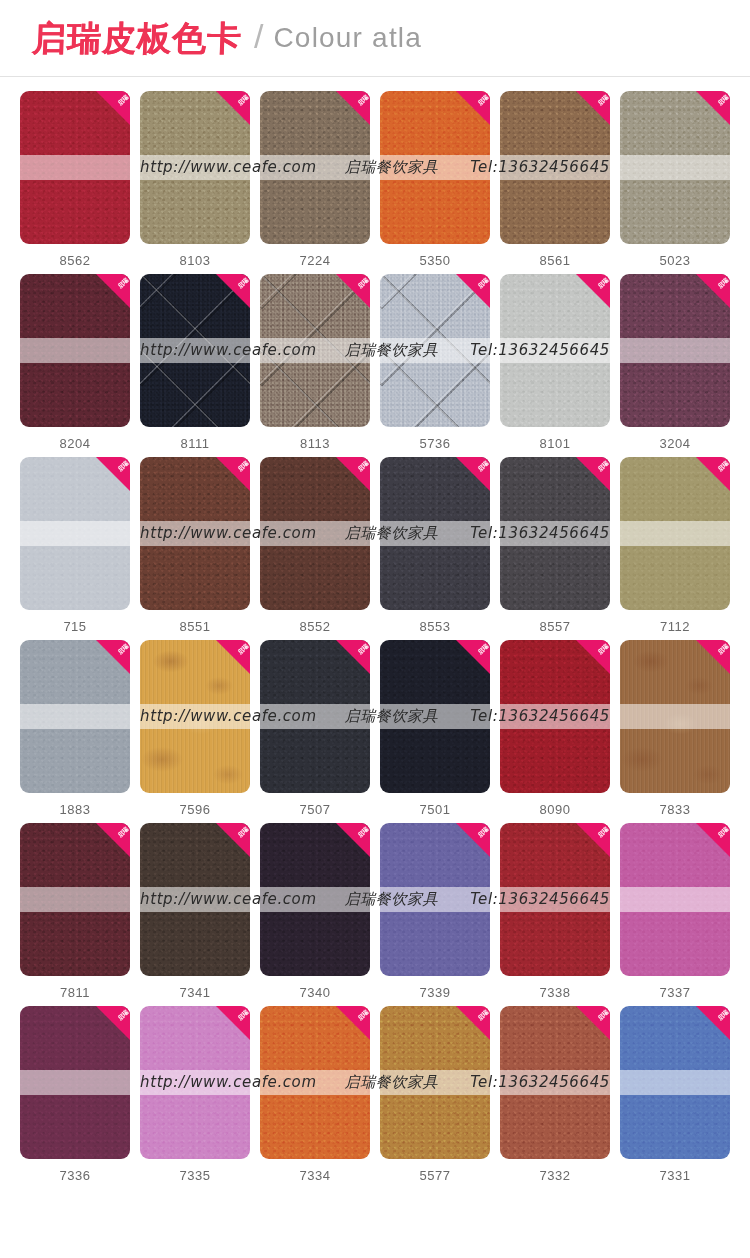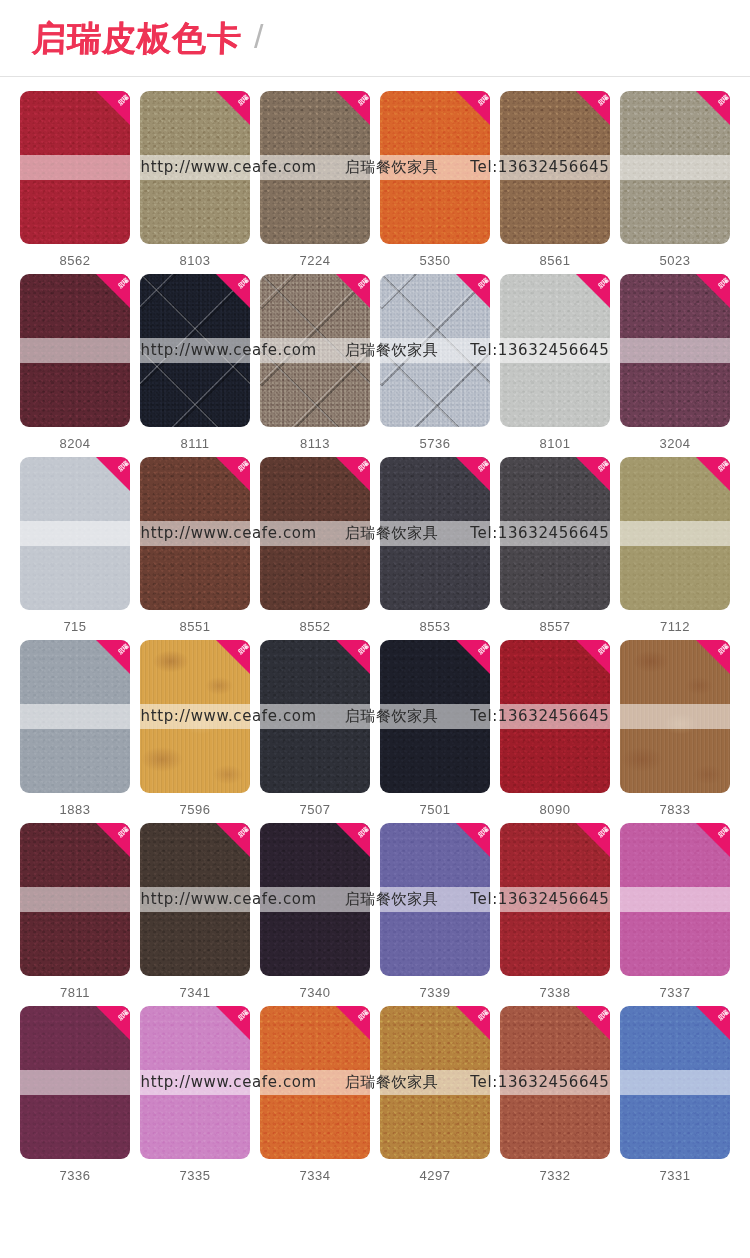--- a/index.html
+++ b/index.html
@@ -191,28 +191,29 @@
   .wm-text {
     position: relative;
     width: 100%;
     text-align: center;
     font-family: "DejaVu Sans", sans-serif;
     font-size: 15px;
     color: #2b2b2b;
     letter-spacing: 0.6px;
     white-space: nowrap;
   }
-  .wm-text span { margin: 0 6px; }
+  .wm-text span { margin: 0 6px; font-style: italic; }
 </style>
 </head>
 <body>
 
 <div class="header">
   <div class="title-cn">启瑞皮板色卡</div>
   <div class="title-slash">/</div>
+  <div class="title-en">Colour atla</div>
 </div>
 
 <div class="grid" id="swatch-grid">
     <div class="row">
       <div class="cell">
         <div class="swatch" style="background-color: rgb(168, 35, 54);">
           <div class="grain"></div>
           <div class="band"></div>
           <div class="badge">
             <div class="badge-tri"></div>
@@ -590,21 +591,21 @@
       </div>
       <div class="cell">
         <div class="swatch" style="background-color: rgb(181, 131, 63);">
           <div class="grain"></div>
           <div class="band"></div>
           <div class="badge">
             <div class="badge-tri"></div>
             <div class="badge-text">启瑞</div>
           </div>
         </div>
-        <div class="label">4297</div>
+        <div class="label">5577</div>
       </div>
       <div class="cell">
         <div class="swatch" style="background-color: rgb(164, 88, 68);">
           <div class="grain"></div>
           <div class="band"></div>
           <div class="badge">
             <div class="badge-tri"></div>
             <div class="badge-text">启瑞</div>
           </div>
         </div>

